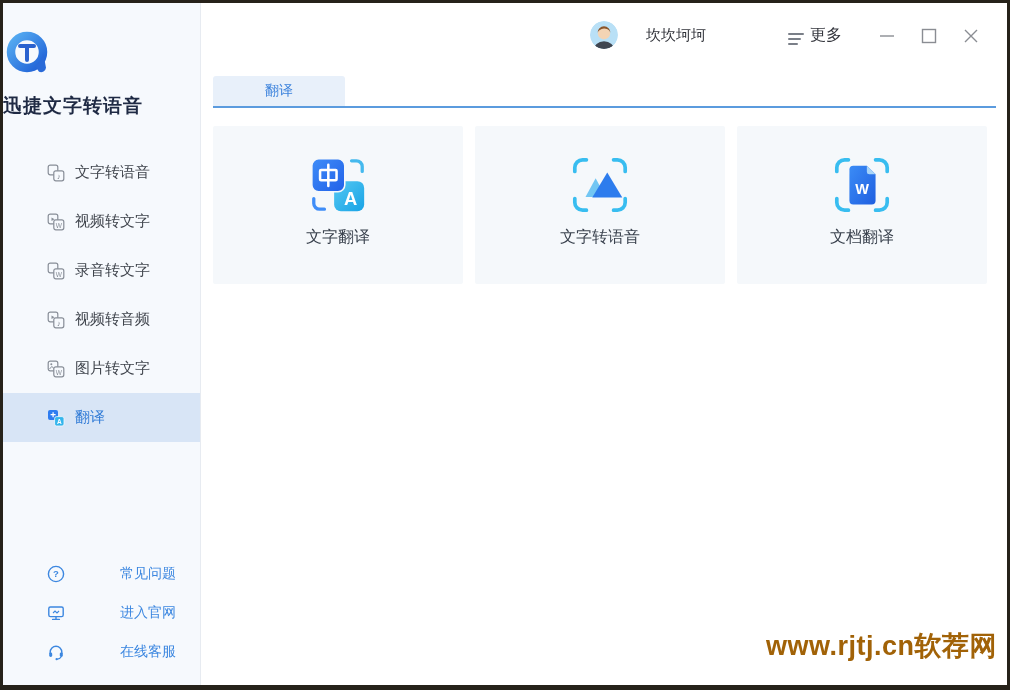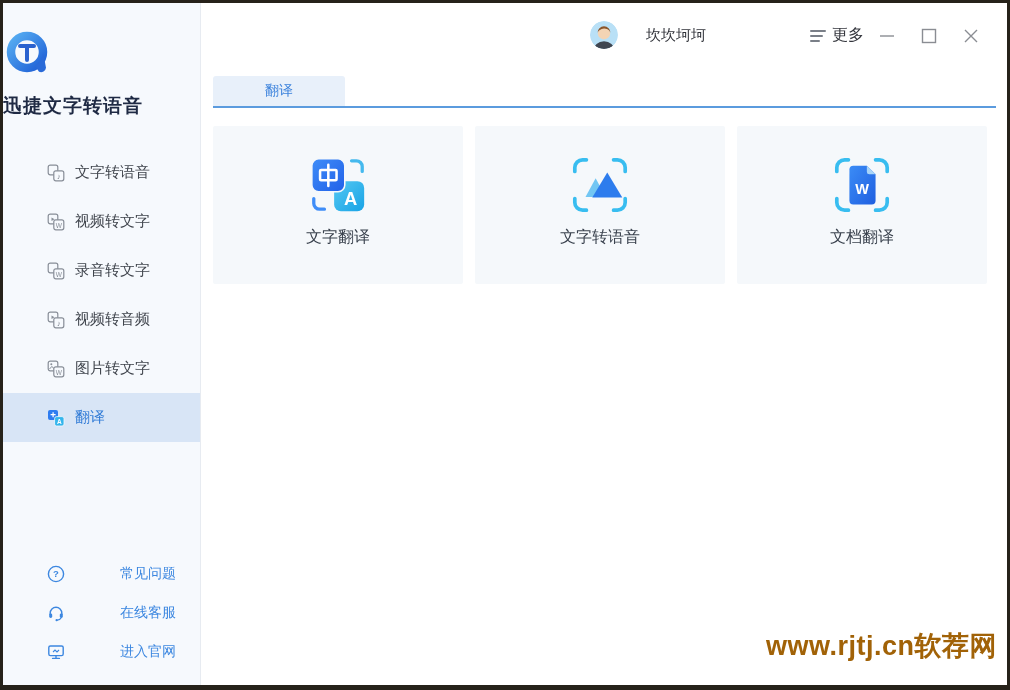--- a/index.html
+++ b/index.html
@@ -28,21 +28,21 @@
   .foot-link .f-icon { width:18px; height:18px; margin-right:16px; flex:0 0 18px; }
   .foot-link .f-label { font-size:14px; color:#3c87e0;margin-left:39px; }
 
   
   .main { position:absolute; left:199px; top:0; right:0; height:100%; background:#fff; }
 
   .topbar { position:absolute; top:0; left:0; width:100%; height:66px; }
   .user { position:absolute; left:388px; top:18px; display:flex; align-items:center; cursor:pointer;gap:18px; }
   .avatar { width:28px; height:28px; border-radius:50%; overflow:hidden; display:inline-block; }
   .username { margin-left:10px; font-size:15px; color:#2f3138; }
-  .more-btn { position:absolute; left:608px; top:22px; display:flex; align-items:center; cursor:pointer; }
+  .more-btn { position:absolute; left:586px; top:22px; display:flex; align-items:flex-end; cursor:pointer; }
   .more-btn svg { width:16px; height:14px; margin-right:6px; }
   .more-label { font-size:16px; color:#33353c; }
   .win-btn { position:absolute; top:22px; width:22px; height:22px; display:flex; align-items:center; justify-content:center; cursor:pointer; }
   .win-min { left:674px; } .win-max { left:716px; } .win-close { left:758px; }
 
   .tabbar { position:absolute; top:73px; left:0; width:100%; }
   .tab { position:absolute; left:11px; top:0; width:132px; height:30px; background:#e8f0fa;
          color:#3b82dc; font-size:14px; display:flex; align-items:center; justify-content:center;
          border-radius:3px 3px 0 0; cursor:pointer; }
   .tab-underline { position:absolute; left:11px; top:30px; width:783px; height:2px; background:#5b9bde; }
@@ -152,38 +152,38 @@
           <svg viewBox="0 0 18 18">
               <circle cx="9" cy="9" r="7.6" fill="none" stroke="#3c87e0" stroke-width="1.4"></circle>
               <text x="9" y="12.4" font-size="9.5" fill="#3c87e0" text-anchor="middle" font-weight="bold">?</text>
             </svg>
         </span>
         <span class="f-label">常见问题</span>
       </div>
       <div class="foot-link">
         <span class="f-icon">
           <svg viewBox="0 0 18 18">
+              <rect x="1.8" y="3" width="14.4" height="9.6" rx="1.6" fill="none" stroke="#3c87e0" stroke-width="1.4"></rect>
+              <path d="M6 9 l2 -2 2 2 2 -2" fill="none" stroke="#3c87e0" stroke-width="1.1"></path>
+              <path d="M9 12.8 v2 M5.6 15.4 h6.8" stroke="#3c87e0" stroke-width="1.4" stroke-linecap="round"></path>
+            </svg>
+        </span>
+        <span class="f-label">进入官网</span>
+      </div>
+      <div class="foot-link">
+        <span class="f-icon">
+          <svg viewBox="0 0 18 18">
               <path d="M3.2 10.5 v-1.5 a5.8 5.8 0 0 1 11.6 0 v1.5" fill="none" stroke="#3c87e0" stroke-width="1.4" stroke-linecap="round"></path>
               <rect x="2.2" y="9.4" width="3" height="4.6" rx="1.4" fill="#3c87e0"></rect>
               <rect x="12.8" y="9.4" width="3" height="4.6" rx="1.4" fill="#3c87e0"></rect>
               <path d="M14.2 13.8 a4.5 4.5 0 0 1 -4 2.4" fill="none" stroke="#3c87e0" stroke-width="1.2" stroke-linecap="round"></path>
               <circle cx="9.6" cy="16.2" r="1.1" fill="#3c87e0"></circle>
             </svg>
         </span>
         <span class="f-label">在线客服</span>
-      </div>
-      <div class="foot-link">
-        <span class="f-icon">
-          <svg viewBox="0 0 18 18">
-              <rect x="1.8" y="3" width="14.4" height="9.6" rx="1.6" fill="none" stroke="#3c87e0" stroke-width="1.4"></rect>
-              <path d="M6 9 l2 -2 2 2 2 -2" fill="none" stroke="#3c87e0" stroke-width="1.1"></path>
-              <path d="M9 12.8 v2 M5.6 15.4 h6.8" stroke="#3c87e0" stroke-width="1.4" stroke-linecap="round"></path>
-            </svg>
-        </span>
-        <span class="f-label">进入官网</span>
       </div>
     </div>
   </aside>
 
   <main class="main">
 
     <div class="topbar">
       <div class="user">
         <span class="avatar">
           <svg viewBox="0 0 32 32">

